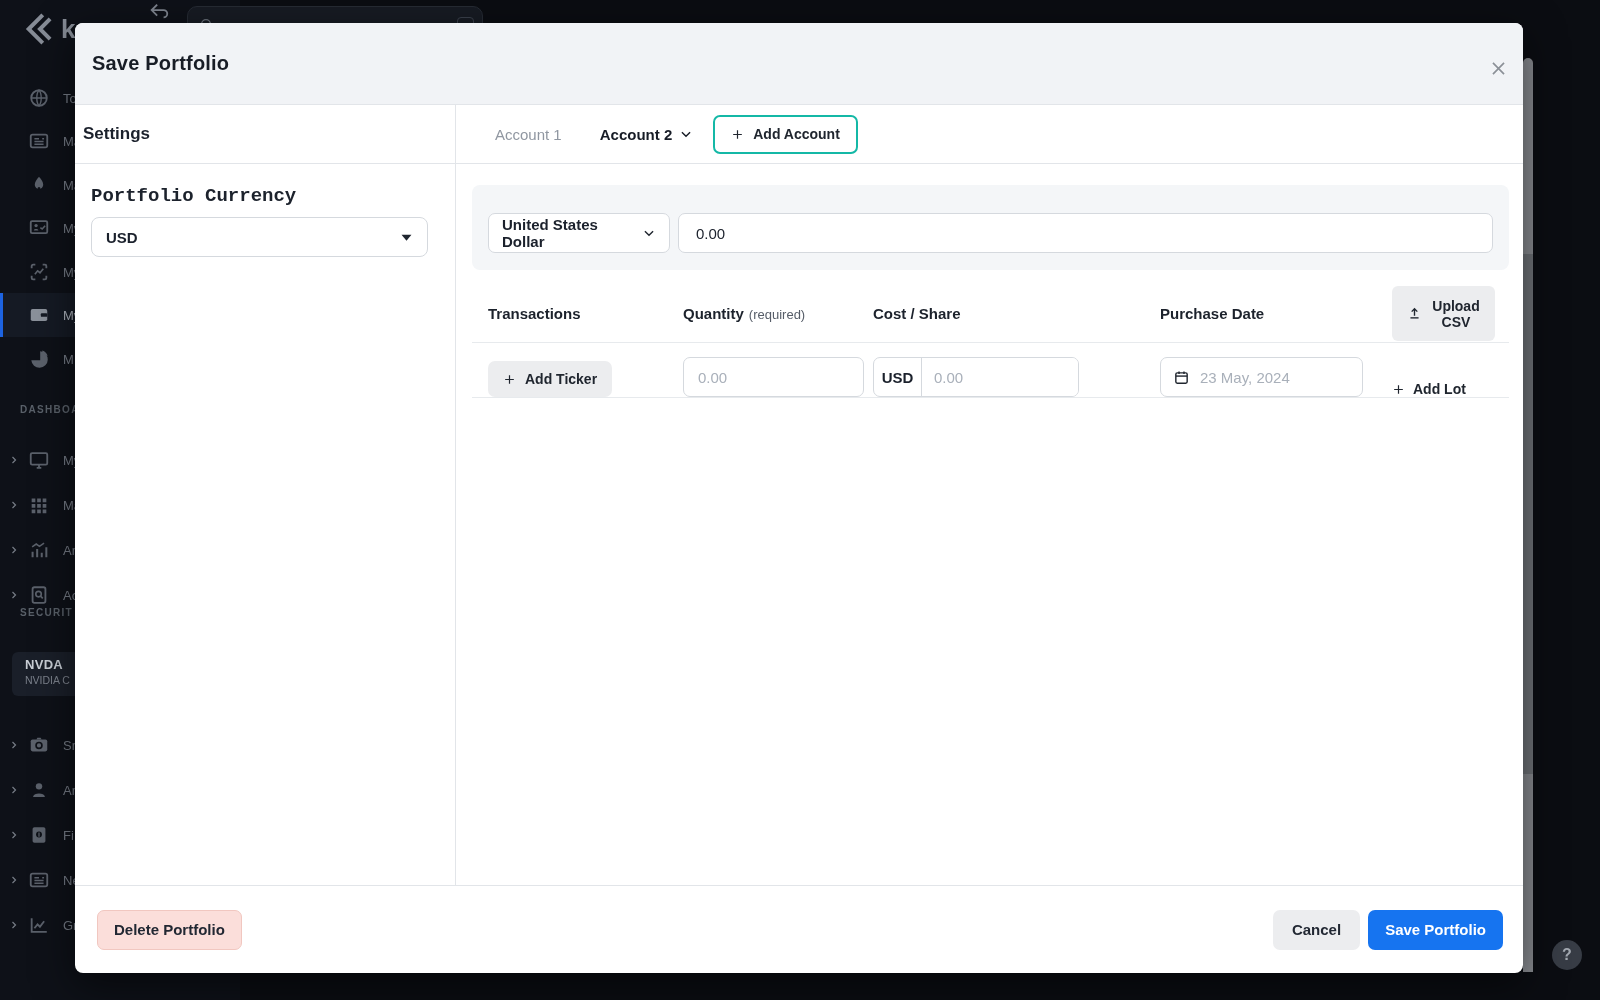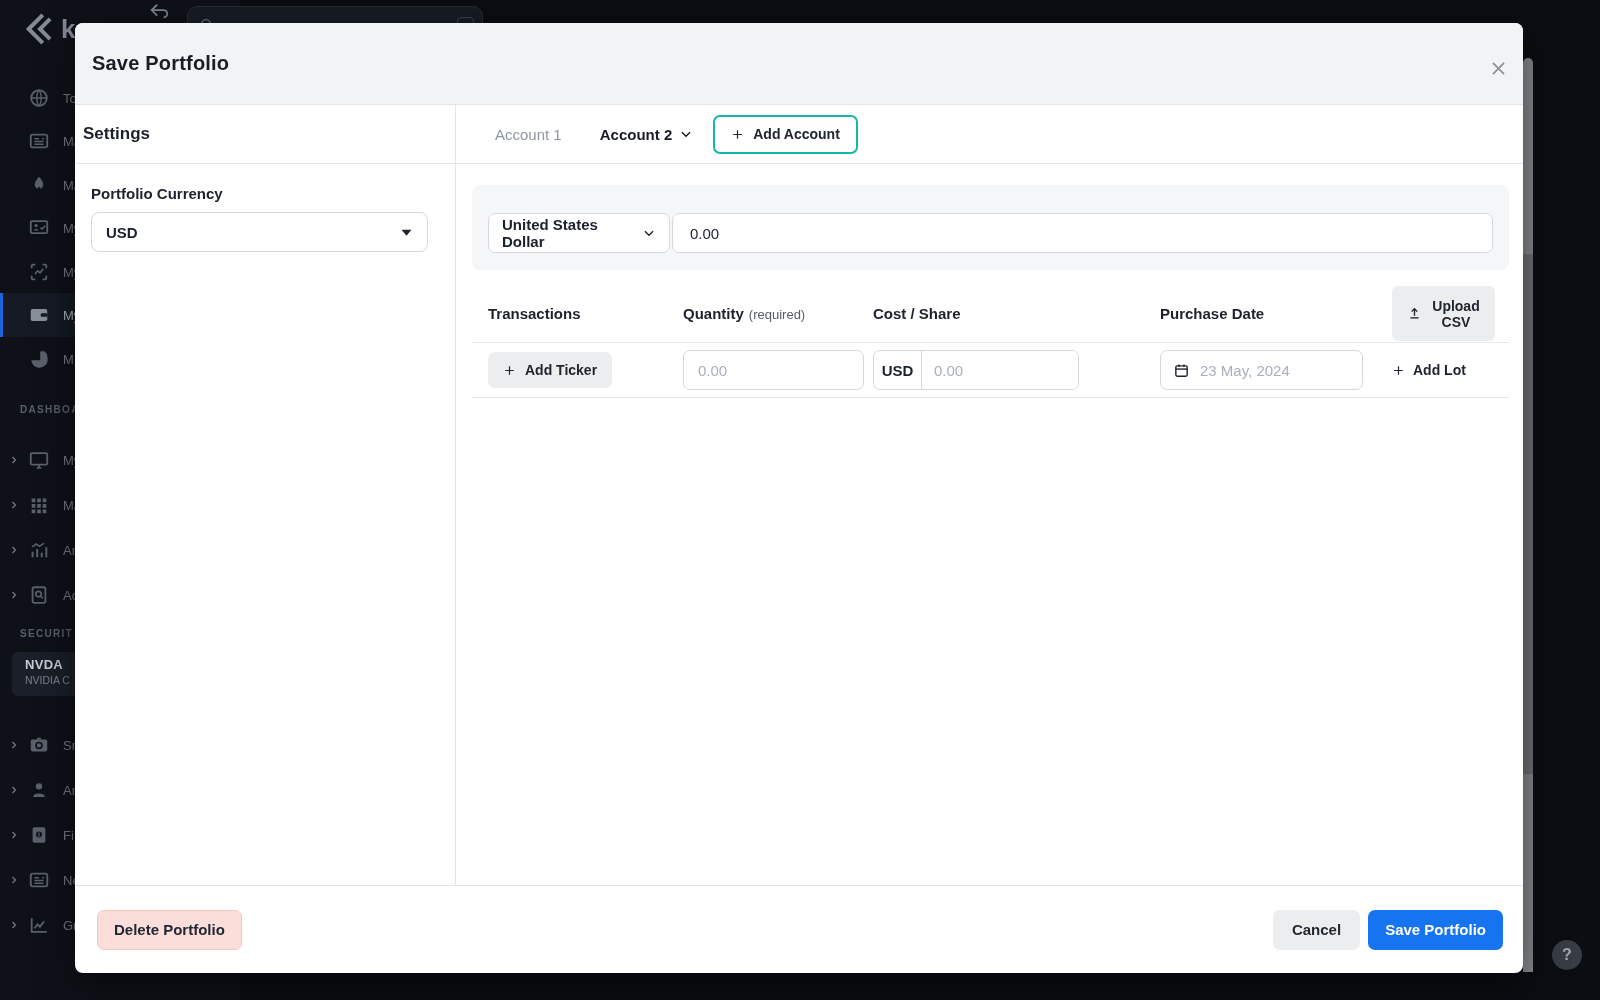--- a/index.html
+++ b/index.html
@@ -39,44 +39,44 @@
   
   .modal { position:absolute; left:75px; top:23px; width:1448px; height:950px; background:#fff; border-radius:8px; box-shadow:0 12px 40px rgba(0,0,0,.55); display:flex; flex-direction:column; overflow:hidden; }
   .m-head { height:82px; flex:0 0 82px; background:#f1f3f6; border-bottom:1px solid #e2e5e9; display:flex; align-items:center; padding-left:17px; position:relative; }
   .m-title { font-size:20px; font-weight:700; color:#181d26; letter-spacing:.2px; }
   .m-close { position:absolute; right:14px; top:34px; width:22px; height:22px; cursor:pointer; display:flex; align-items:center; justify-content:center; }
 
   .m-body { flex:1; display:flex; min-height:0; }
   .col-left { width:381px; flex:0 0 381px; border-right:1px solid #e2e5e9; display:flex; flex-direction:column; }
   .settings-head { height:59px; flex:0 0 59px; border-bottom:1px solid #e2e5e9; display:flex; align-items:center; padding-left:8px; font-size:17px; font-weight:700; color:#1b212c; }
   .left-body { padding:21px 27px 0 16px; }
-  .fld-label { font-size:15px; font-weight:700; color:#1c222c; margin-bottom:10px; }
+  .fld-label { font-size:19px; font-weight:700; color:#1c222c; margin-bottom:10px;font-family:Liberation Mono, monospace; }
   .select { height:40px; background:#fff; border:1px solid #d5d9de; border-radius:8px; display:flex; align-items:center; justify-content:space-between; padding:0 14px; cursor:pointer; }
   .select .val { font-size:15px; font-weight:700; color:#1b212c; }
 
   .col-right { flex:1; display:flex; flex-direction:column; min-width:0; }
   .tabs-row { height:59px; flex:0 0 59px; border-bottom:1px solid #e2e5e9; display:flex; align-items:center; padding-left:39px; }
   .tab { font-size:15px; color:#9097a1; cursor:pointer; display:flex; align-items:center; gap:7px; }
   .tab.active { color:#171c26; font-weight:700; margin-left:38px; }
   .add-account { margin-left:20px; height:39px; border:2px solid #14b8a6; border-radius:7px; background:#fff; display:flex; align-items:center; gap:9px; padding:0 16px; font-size:14px; font-weight:600; color:#20262f; cursor:pointer; }
 
   .scroll { flex:1; padding:21px 14px 0 16px; overflow:hidden; }
   .cash-card { background:#f4f6f8; border-radius:8px; padding:17px 16px; }
-  .cash-row { display:flex; gap:2px; margin-top:11px; }
+  .cash-row { display:flex; gap:8px; margin-top:11px; }
   .dd { width:182px; flex:0 0 182px; height:40px; background:#fff; border:1px solid #d5d9de; border-radius:7px; display:flex; align-items:center; justify-content:space-between; padding:0 13px; cursor:pointer; }
   .dd .val { font-size:15px; font-weight:700; color:#1b212c; }
   .txt-input { flex:1; height:40px; background:#fff; border:1px solid #d5d9de; border-radius:7px; padding:0 17px; font-size:15px; color:#1b212c; font-family:"Liberation Sans",sans-serif; outline:none; }
 
   .thead { margin-top:23px; height:50px; border-bottom:1px solid #e7eaed; display:flex; align-items:center; padding:0 0 8px 16px; }
   .th { font-size:15px; font-weight:700; color:#1c222c; }
   .th .note { font-size:13px; font-weight:400; color:#565d68; margin-left:5px; }
   .c1{ width:195px; flex:0 0 195px; } .c2{ width:190px; flex:0 0 190px; } .c3{ width:287px; flex:0 0 287px; } .c4{ width:232px; flex:0 0 232px; }
   .upload-csv { margin-left:auto; margin-right:14px; height:55px; background:#ecedef; border:none; border-radius:6px; display:flex; align-items:center; gap:10px; padding:0 15px; font-size:14px; font-weight:600; color:#20262f; cursor:pointer; }
 
-  .trow { height:55px; border-bottom:1px solid #e7eaed; display:flex; align-items:center; padding-left:16px; }
+  .trow { height:55px; border-bottom:1px solid #e7eaed; display:flex; align-items:flex-end; padding-left:16px; }
   .add-ticker { height:36px; background:#ecedef; border:none; border-radius:7px; display:flex; align-items:center; gap:9px; padding:0 15px; font-size:14px; font-weight:600; color:#20262f; cursor:pointer; }
   .qty-input { width:181px; height:40px; border:1px solid #d5d9de; border-radius:7px; padding:0 14px; font-size:15px; font-family:"Liberation Sans",sans-serif; color:#1b212c; outline:none; }
   .qty-input::placeholder, .cost-input::placeholder, .date-input::placeholder, .cash-input::placeholder { color:#a9b0ba; }
   .cost-box { width:206px; height:40px; border:1px solid #d5d9de; border-radius:7px; display:flex; overflow:hidden; background:#fff; }
   .cost-cur { width:48px; flex:0 0 48px; border-right:1px solid #d5d9de; display:flex; align-items:center; justify-content:center; font-size:15px; font-weight:700; color:#1b212c; }
   .cost-input { flex:1; border:none; outline:none; padding:0 12px; font-size:15px; font-family:"Liberation Sans",sans-serif; min-width:0; }
   .date-box { width:203px; height:40px; border:1px solid #d5d9de; border-radius:7px; display:flex; align-items:center; gap:10px; padding:8px 12px; background:#fff; cursor:pointer; }
   .date-input { border:none; outline:none; flex:1; font-size:15px; font-family:"Liberation Sans",sans-serif; min-width:0; }
   .add-lot { display:flex; align-items:center; gap:8px; font-size:14px; font-weight:600; color:#20262f; cursor:pointer; background:none; border:none; }
 
@@ -217,21 +217,21 @@
     <span>
         <svg width="22" height="22" viewBox="0 0 24 24">
           <rect x="5" y="3.5" width="14" height="17" rx="2" fill="none" stroke="#5b616b" stroke-width="2"></rect>
           <circle cx="11.5" cy="11" r="3" fill="none" stroke="#5b616b" stroke-width="1.8"></circle>
           <path d="M13.7 13.2l2.4 2.4" stroke="#5b616b" stroke-width="1.8"></path>
         </svg>
       </span>
     <span class="s-lb">Ac</span>
   </div>
 
-  <div class="s-sec" style="top:628px">SECURIT</div>
+  <div class="s-sec" style="top:607px">SECURIT</div>
 
   <div class="chip">
     <div class="chip-t">NVDA</div>
     <div class="chip-s">NVIDIA C</div>
   </div>
 
   <div class="s-it" style="top:723px">
     <span class="chev">
         <svg width="12" height="12" viewBox="0 0 24 24">
           <path d="M9 6l6 6-6 6" fill="none" stroke="#767c86" stroke-width="2.4"></path>

